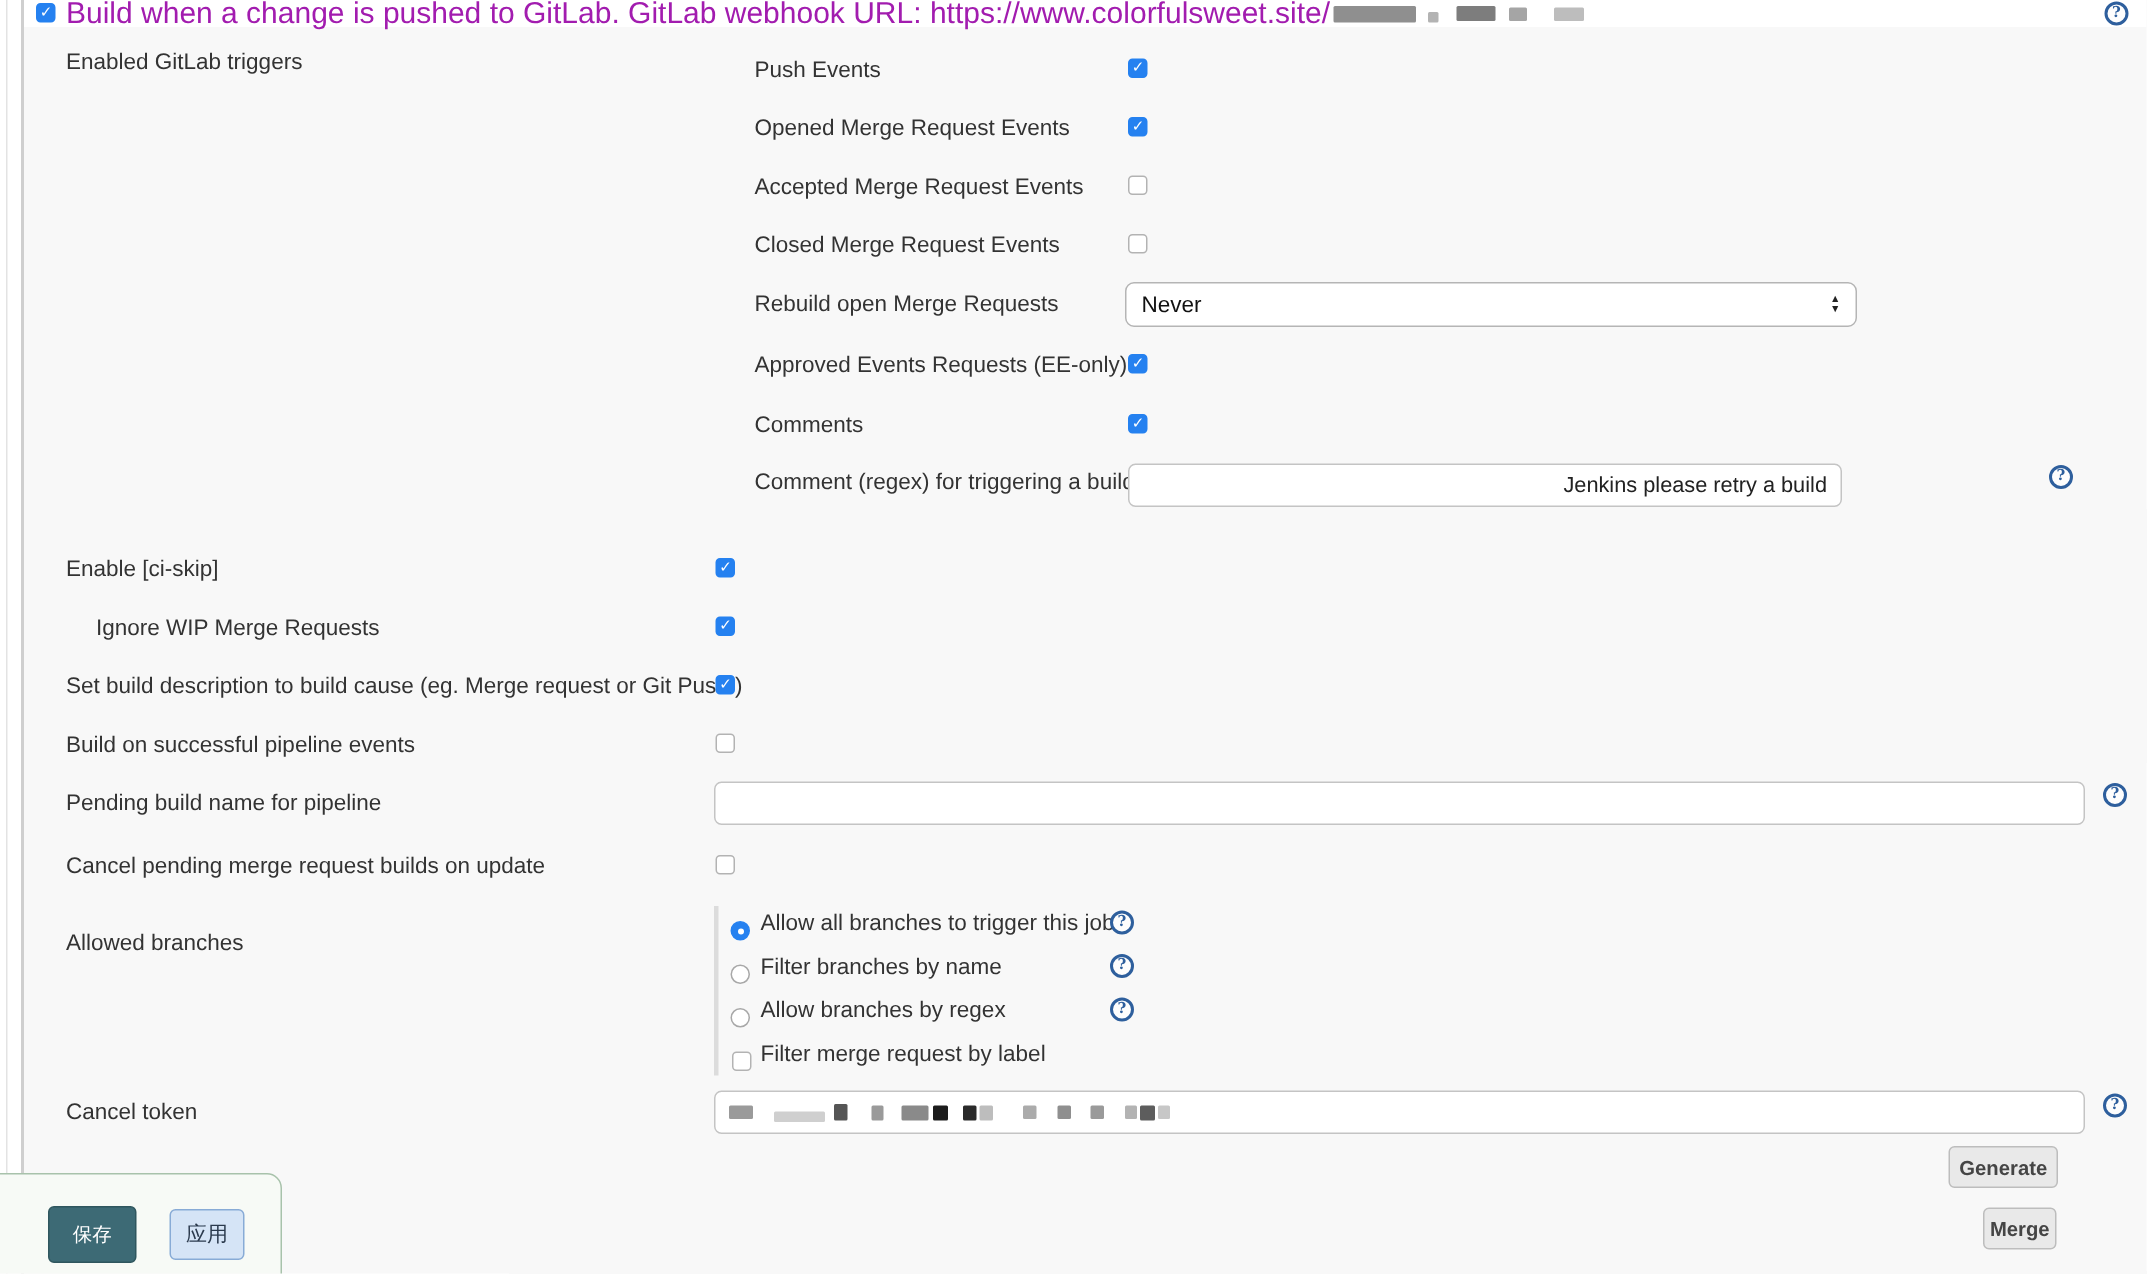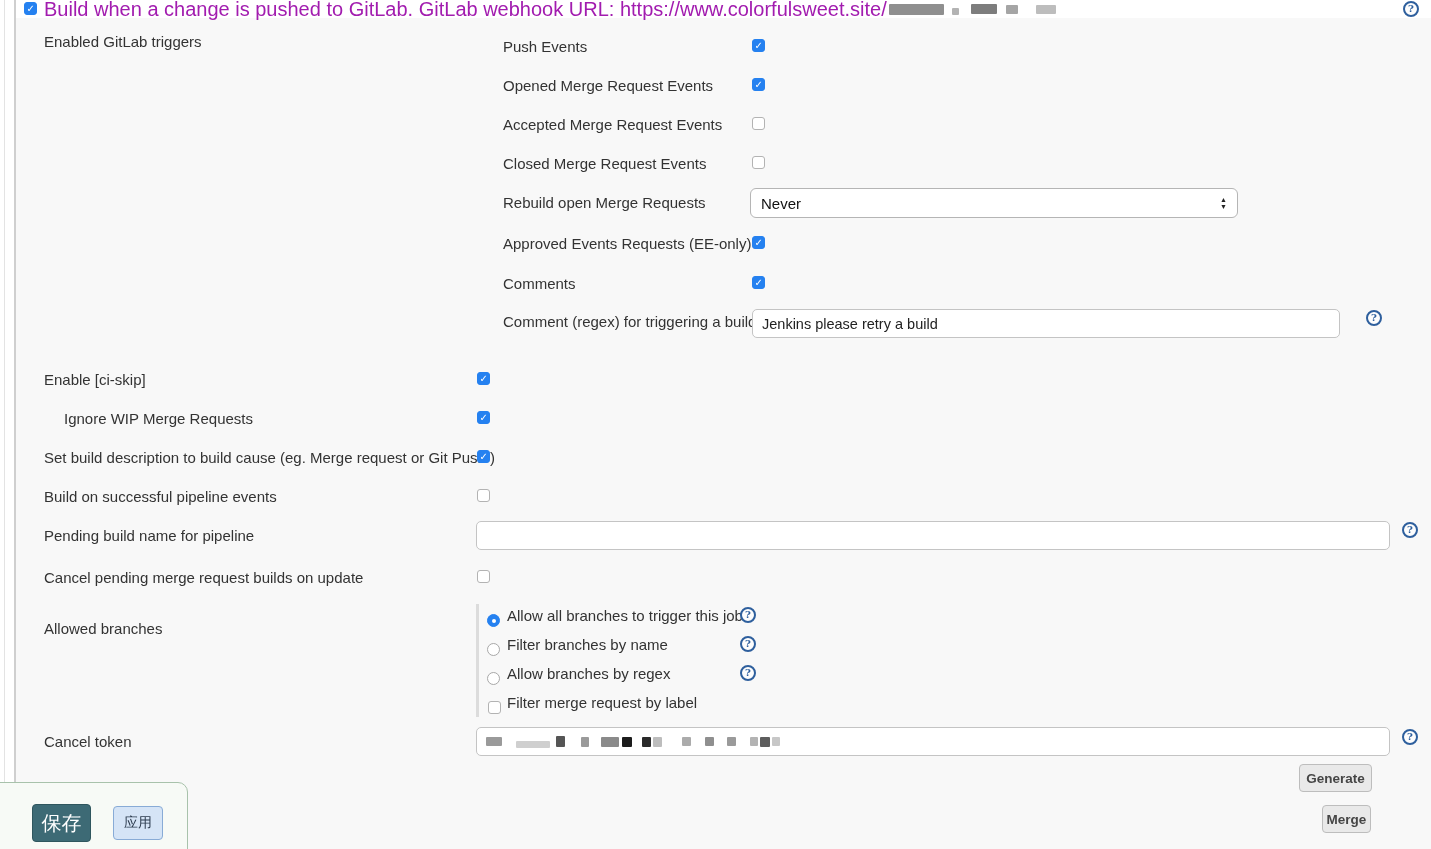--- a/index.html
+++ b/index.html
@@ -41,21 +41,21 @@
   .sel .arrows{display:flex;flex-direction:column;align-items:center;line-height:6px;
       font-size:7px;color:#222;gap:1px;}
   
   .gbtn{position:absolute;background:#e9e9e9;border:1px solid #bdbdbd;border-radius:4px;
       box-sizing:border-box;font-size:13.5px;font-weight:bold;color:#454545;
       display:flex;align-items:center;justify-content:center;cursor:pointer;}
   
   .save-panel{position:absolute;left:-10px;top:782px;width:198px;height:75px;
       background:#f7faf6;border:1px solid #a8c2ab;border-top-right-radius:10px;box-sizing:border-box;}
   .btn-save{position:absolute;left:41px;top:21px;width:59px;height:38px;background:#3d6a75;
-      border:1px solid #2f565e;border-radius:4px;box-sizing:border-box;color:#fff;font-size:20px;
+      border:1px solid #2f565e;border-radius:4px;box-sizing:border-box;color:#fff;font-size:13px;
       display:flex;align-items:center;justify-content:center;cursor:pointer;}
   .btn-apply{position:absolute;left:122px;top:23px;width:50px;height:34px;background:#d5e4f6;
       border:1px solid #88abd6;border-radius:4px;box-sizing:border-box;color:#2b3a4d;font-size:14px;
       display:flex;align-items:center;justify-content:center;cursor:pointer;}
   
   .cens{display:inline-block;border-radius:1px;}
   .hdr-label-wrap{position:absolute;left:44px;top:0;height:18px;display:flex;align-items:center;gap:0;}
   .hdr-label-wrap .lbl-inline{font-size:20px;white-space:nowrap;color:#a21caf;}
   .vbar{position:absolute;left:476px;top:604px;width:3px;height:113px;background:#dcdcdc;}
 </style>
@@ -102,21 +102,21 @@
     </span>
   </div>
 
   <div class="lbl" style="left:503px;top:235px;">Approved Events Requests (EE-only)</div>
   <div class="cb" style="left:752px;top:236px;" data-state="true"></div>
 
   <div class="lbl" style="left:503px;top:275px;">Comments</div>
   <div class="cb" style="left:752px;top:276px;" data-state="true"></div>
 
   <div class="lbl" style="left:503px;top:313px;">Comment (regex) for triggering a build</div>
-  <input class="tinput" style="left: 752px; top: 309px; width: 588px;" value="Jenkins please retry a build">
+  <input class="tinput" style="left: 752px; top: 309px; width: 476px; text-align: right;" value="Jenkins please retry a build">
   <div class="help" style="left:1366px;top:310px;">?</div>
 
   <div class="lbl" style="left:44px;top:371px;">Enable [ci-skip]</div>
   <div class="cb" style="left:477px;top:372px;" data-state="true"></div>
 
   <div class="lbl" style="left:44px;top:410px;margin-left:20px;">Ignore WIP Merge Requests</div>
   <div class="cb" style="left:477px;top:411px;" data-state="true"></div>
 
   <div class="lbl" style="left:44px;top:449px;">Set build description to build cause (eg. Merge request or Git Push )</div>
   <div class="cb" style="left:477px;top:450px;" data-state="true"></div>

